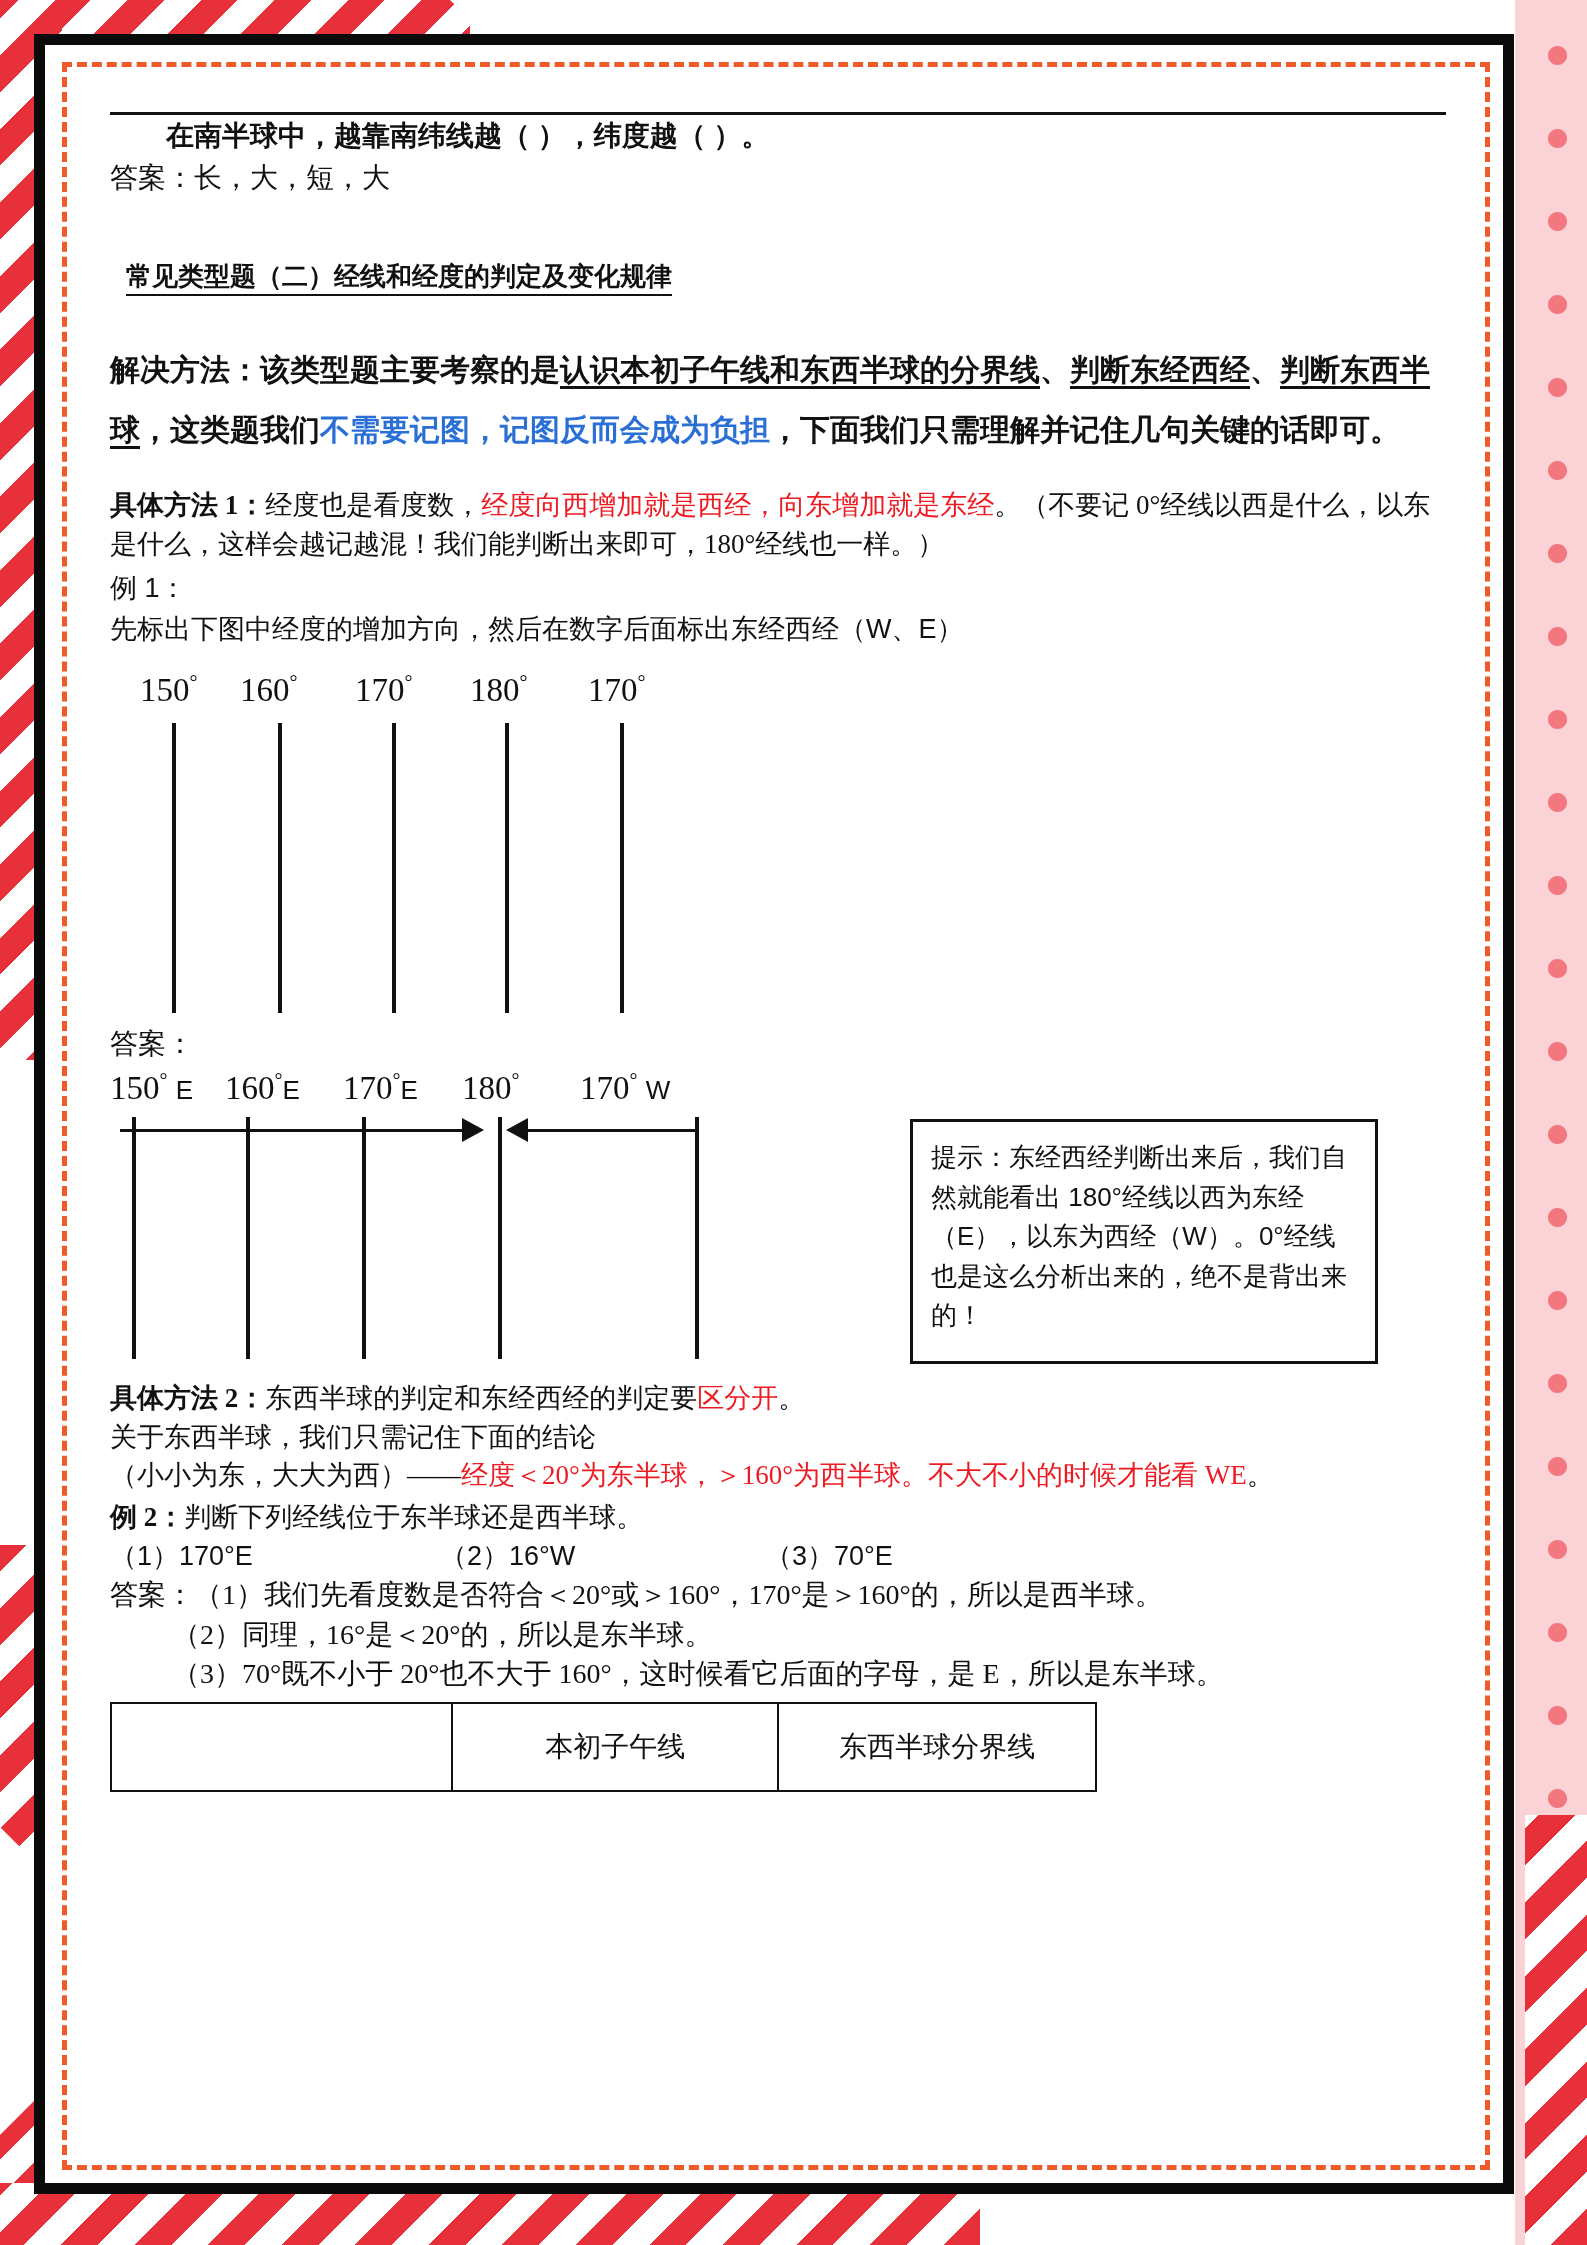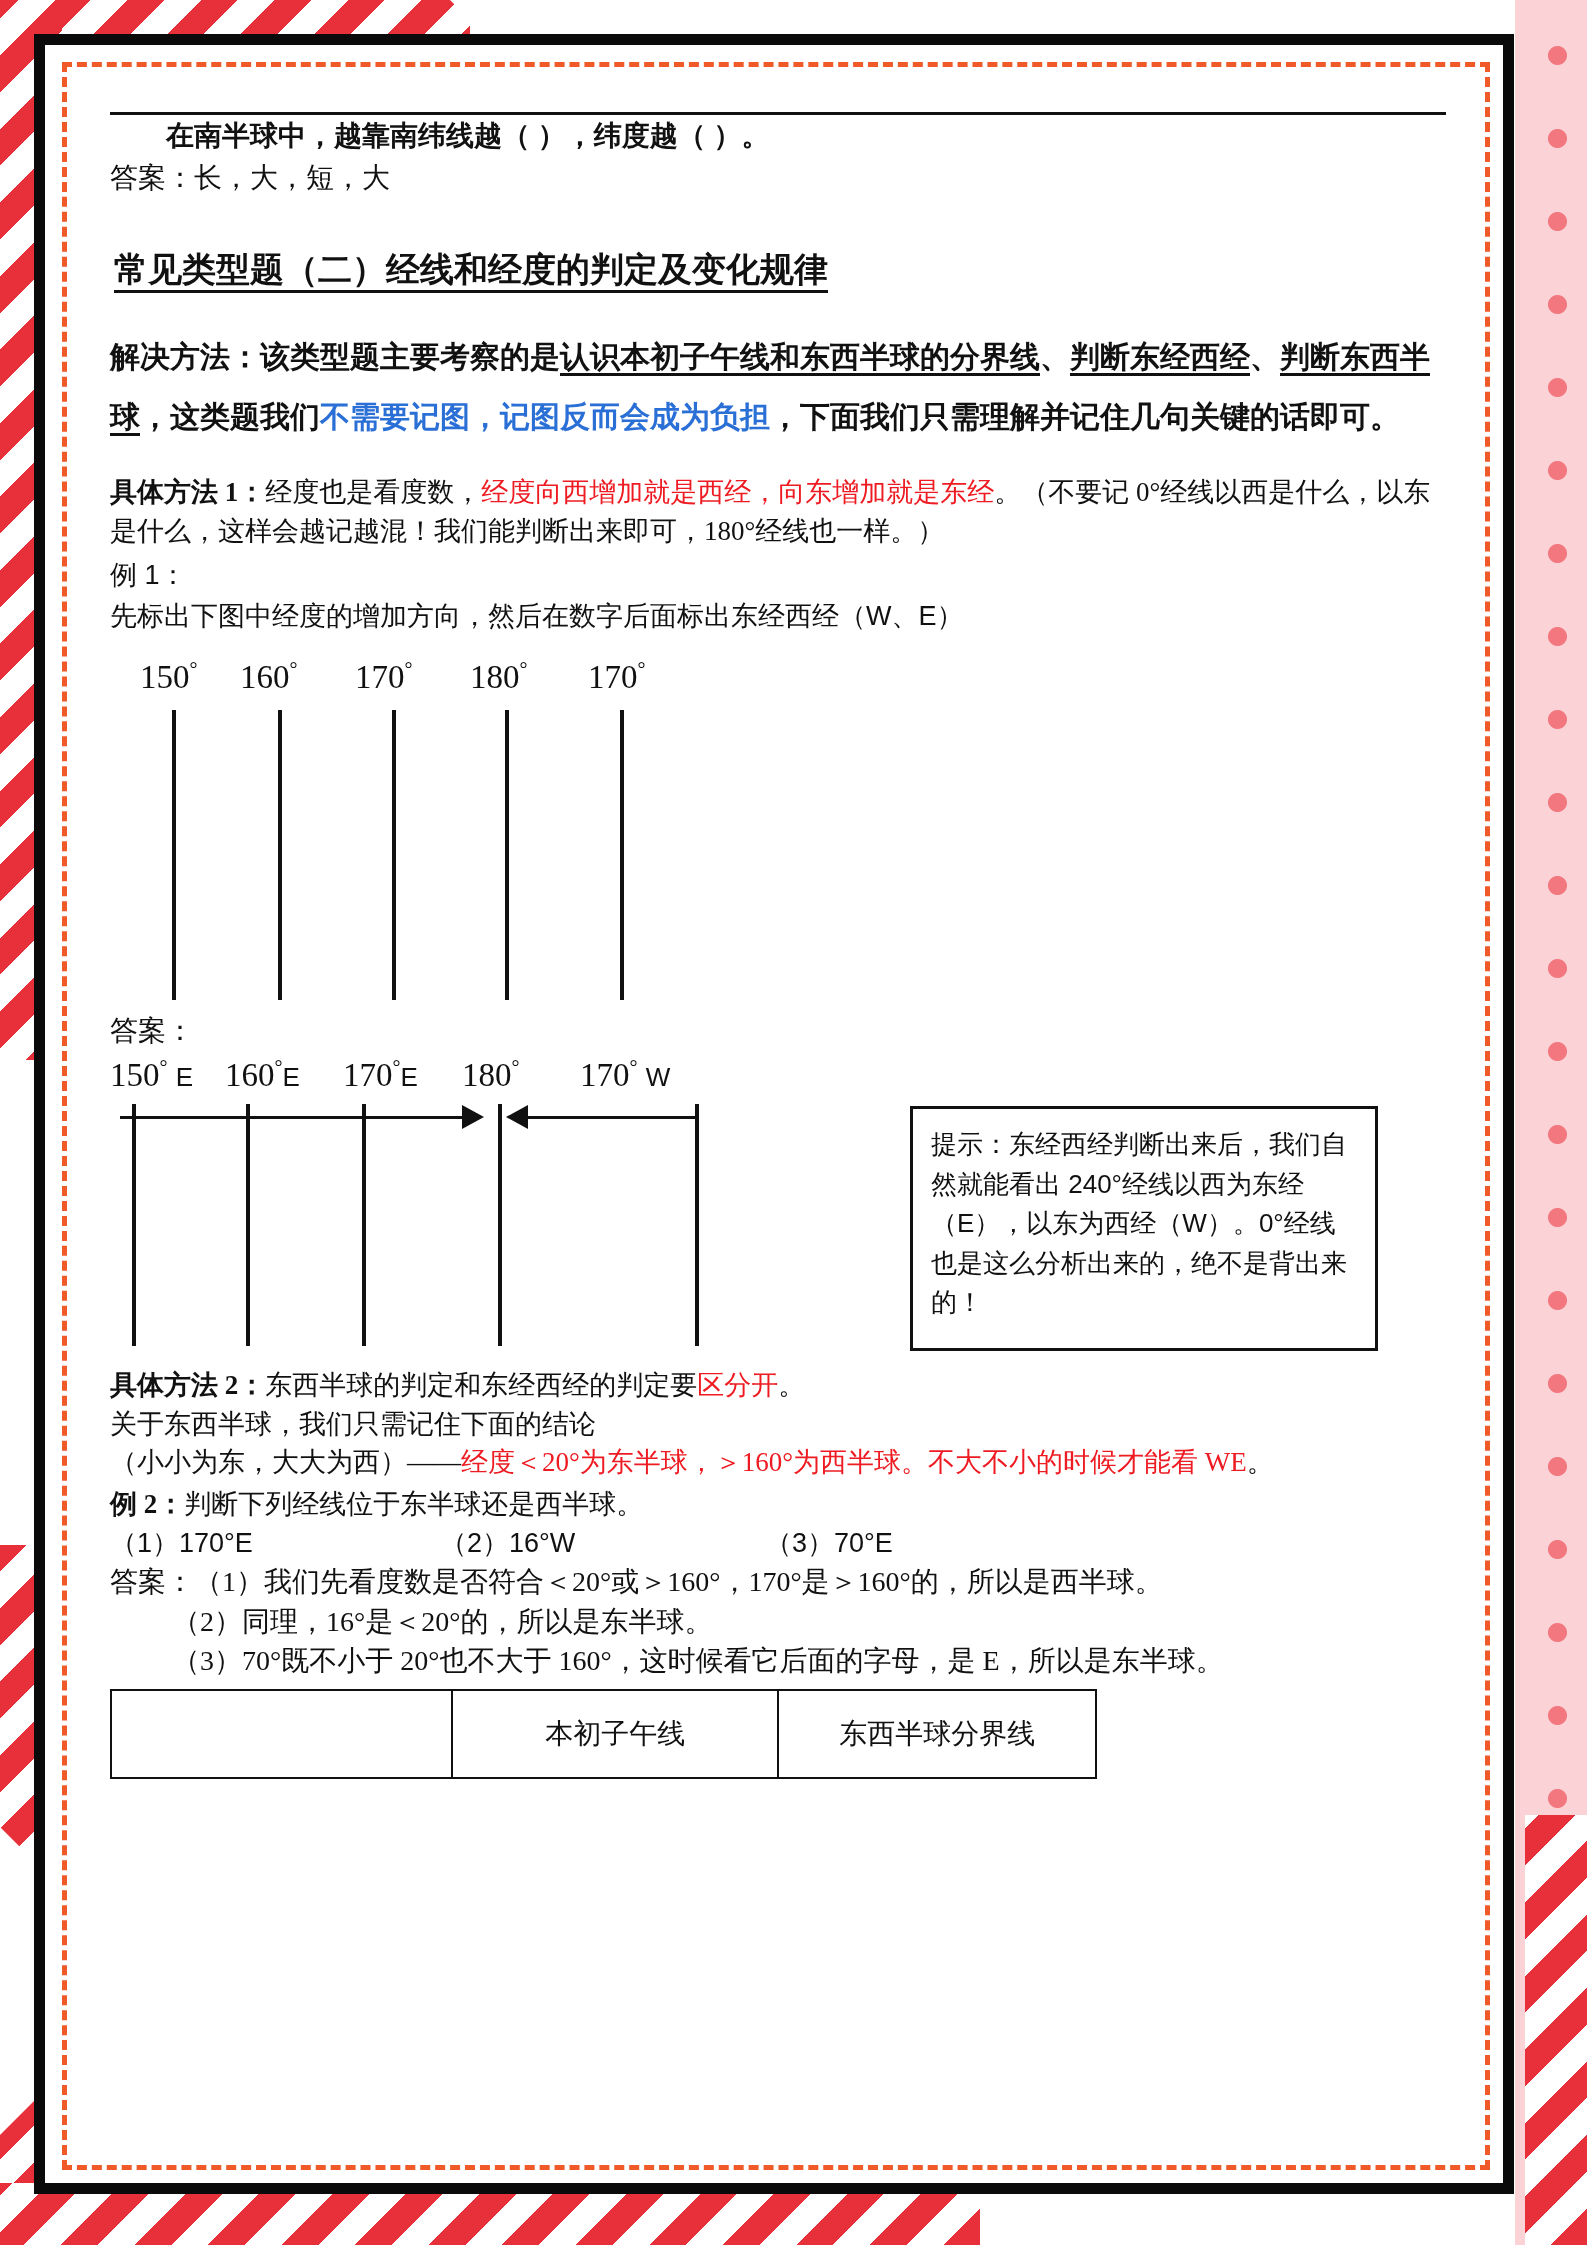--- a/index.html
+++ b/index.html
@@ -75,23 +75,23 @@
     z-index:4;
     box-sizing:border-box;
     padding:10px 22px 0 22px;
   }
 
   .rule-top{border-top:3px solid #111;margin:14px 0 0 0;}
   .hand{font-family:"Liberation Serif","DejaVu Serif",serif;font-size:28px;line-height:1.5;color:#111;}
   .q-line{font-size:28px;line-height:1.5;color:#111;font-weight:600;text-indent:56px;}
 
   .sec-title{
-    font-size:34px;font-weight:bold;color:#111;
+    font-size:26px;font-weight:bold;color:#111;
     text-decoration:underline;text-underline-offset:9px;
-    display:inline-block;margin:4px;
+    display:inline-block;margin:16px;
   }
   .sec-title-wrap{margin-top:44px;}
 
   .method-para{
     font-family:"Liberation Serif","DejaVu Serif",serif;
     font-size:30px;line-height:2.0;color:#111;margin-top:30px;font-weight:bold;
   }
   .method-para .u{text-decoration:underline;text-underline-offset:6px;}
   .blue{color:#2a6fd6;}
   .red{color:#ee1b22;}
@@ -246,21 +246,21 @@
     <div class="axis-line" style="left:418px;top:60px;width:170px;"></div>
     <div class="arrow-l" style="left:396px;top:49px;"></div>
 
     <div class="meridian" style="left:22px;top:48px;height:242px;"></div>
     <div class="meridian" style="left:136px;top:48px;height:242px;"></div>
     <div class="meridian" style="left:252px;top:48px;height:242px;"></div>
     <div class="meridian" style="left:388px;top:48px;height:242px;"></div>
     <div class="meridian" style="left:585px;top:48px;height:242px;"></div>
 
     <div class="hint-box" style="left:800px;top:50px;width:468px;height:245px;">
-      <span>提示：东经西经判断出来后，我们自然就能看出 240°经线以西为东经（E），以东为西经（W）。0°经线也是这么分析出来的，绝不是背出来的！</span>
+      <span>提示：东经西经判断出来后，我们自然就能看出 180°经线以西为东经（E），以东为西经（W）。0°经线也是这么分析出来的，绝不是背出来的！</span>
     </div>
   </div>
 
   <div class="m-head tight">
     <b>具体方法 2：</b><span>东西半球的判定和东经西经的判定要</span><span class="red">区分开</span><span>。</span>
   </div>
   <div class="m-head tight">关于东西半球，我们只需记住下面的结论</div>
   <div class="m-head tight">
     <span>（小小为东，大大为西）——</span><span class="red">经度＜20°为东半球，＞160°为西半球。不大不小的时候才能看 WE</span><span>。</span>
   </div>

